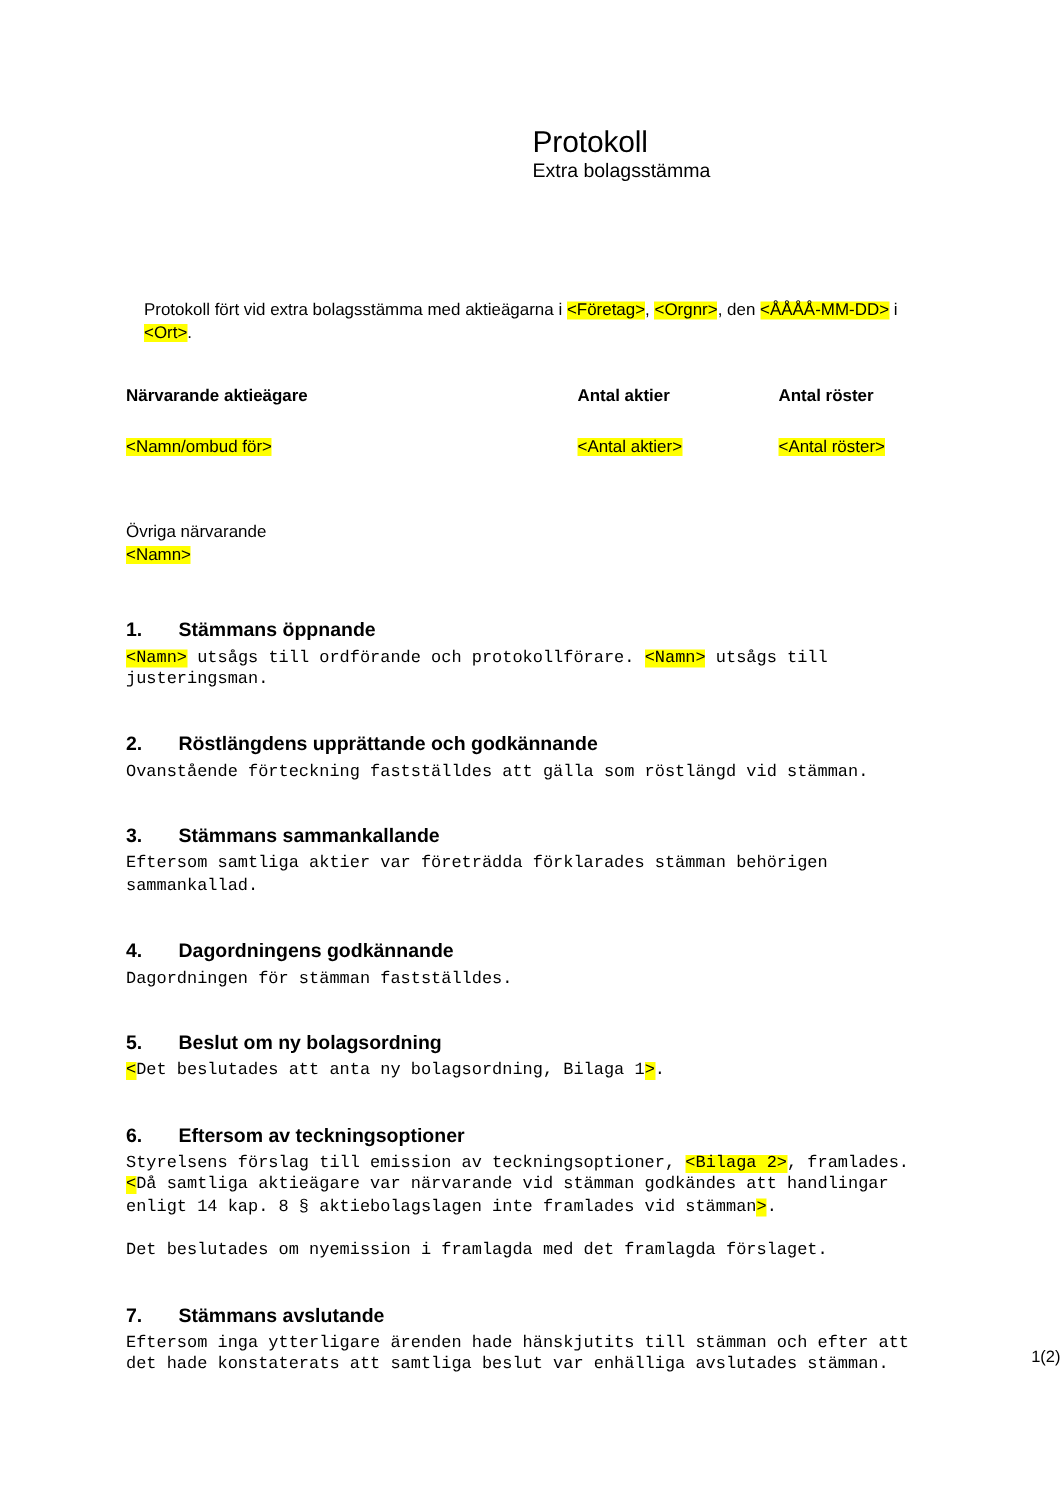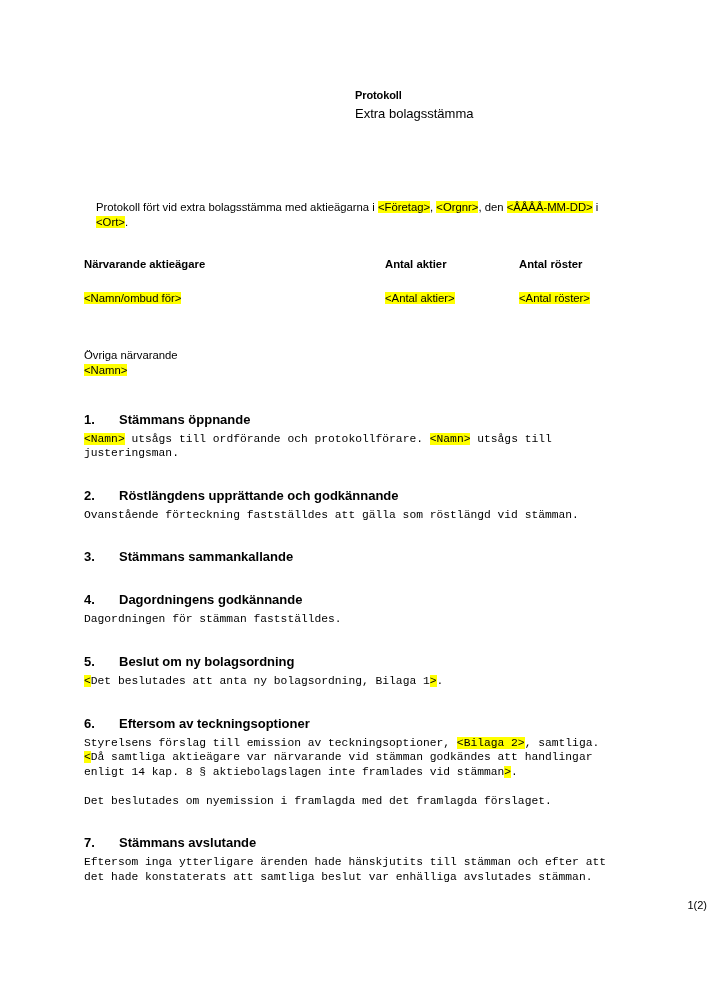--- a/index.html
+++ b/index.html
@@ -21,22 +21,22 @@
     background: #ffffff;
   }
 
   
   .title-block {
     position: absolute;
     left: 355px;
     top: 86px;
   }
   .doc-title {
-    font-size: 11px;
-    font-weight: bold;
+    font-size: 20px;
+    font-weight: normal;
     line-height: 19px;
     letter-spacing: -0.1px;
   }
   .doc-subtitle {
     font-size: 13px;
     font-weight: normal;
     line-height: 17px;
   }
 
   
@@ -191,20 +191,23 @@
       <div class="section-body">
         <p>Ovanstående förteckning fastställdes att gälla som röstlängd vid stämman.</p>
       </div>
     </div>
 
     <div class="section sec-3">
       <div class="section-heading">
         <span class="section-num">3.</span>
         <span class="section-title">Stämmans sammankallande</span>
       </div>
+      <div class="section-body">
+        <p>Eftersom samtliga aktier var företrädda förklarades stämman behörigen sammankallad.</p>
+      </div>
     </div>
 
     <div class="section sec-4">
       <div class="section-heading">
         <span class="section-num">4.</span>
         <span class="section-title">Dagordningens godkännande</span>
       </div>
       <div class="section-body">
         <p>Dagordningen för stämman fastställdes.</p>
       </div>
@@ -219,21 +222,21 @@
         <p><span class="hl">&lt;</span><span>Det beslutades att anta ny bolagsordning, Bilaga 1</span><span class="hl">&gt;</span><span>.</span></p>
       </div>
     </div>
 
     <div class="section sec-6">
       <div class="section-heading">
         <span class="section-num">6.</span>
         <span class="section-title">Eftersom av teckningsoptioner</span>
       </div>
       <div class="section-body">
-        <p><span>Styrelsens förslag till emission av teckningsoptioner, </span><span class="hl">&lt;Bilaga 2&gt;</span><span>, samtliga. </span><span class="hl">&lt;</span><span>Då samtliga aktieägare var närvarande vid stämman godkändes att handlingar enligt 14 kap. 8 § aktiebolagslagen inte framlades vid stämman</span><span class="hl">&gt;</span><span>.</span></p>
+        <p><span>Styrelsens förslag till emission av teckningsoptioner, </span><span class="hl">&lt;Bilaga 2&gt;</span><span>, framlades. </span><span class="hl">&lt;</span><span>Då samtliga aktieägare var närvarande vid stämman godkändes att handlingar enligt 14 kap. 8 § aktiebolagslagen inte framlades vid stämman</span><span class="hl">&gt;</span><span>.</span></p>
         <p>Det beslutades om nyemission i framlagda med det framlagda förslaget.</p>
       </div>
     </div>
 
     <div class="section sec-7">
       <div class="section-heading">
         <span class="section-num">7.</span>
         <span class="section-title">Stämmans avslutande</span>
       </div>
       <div class="section-body">

